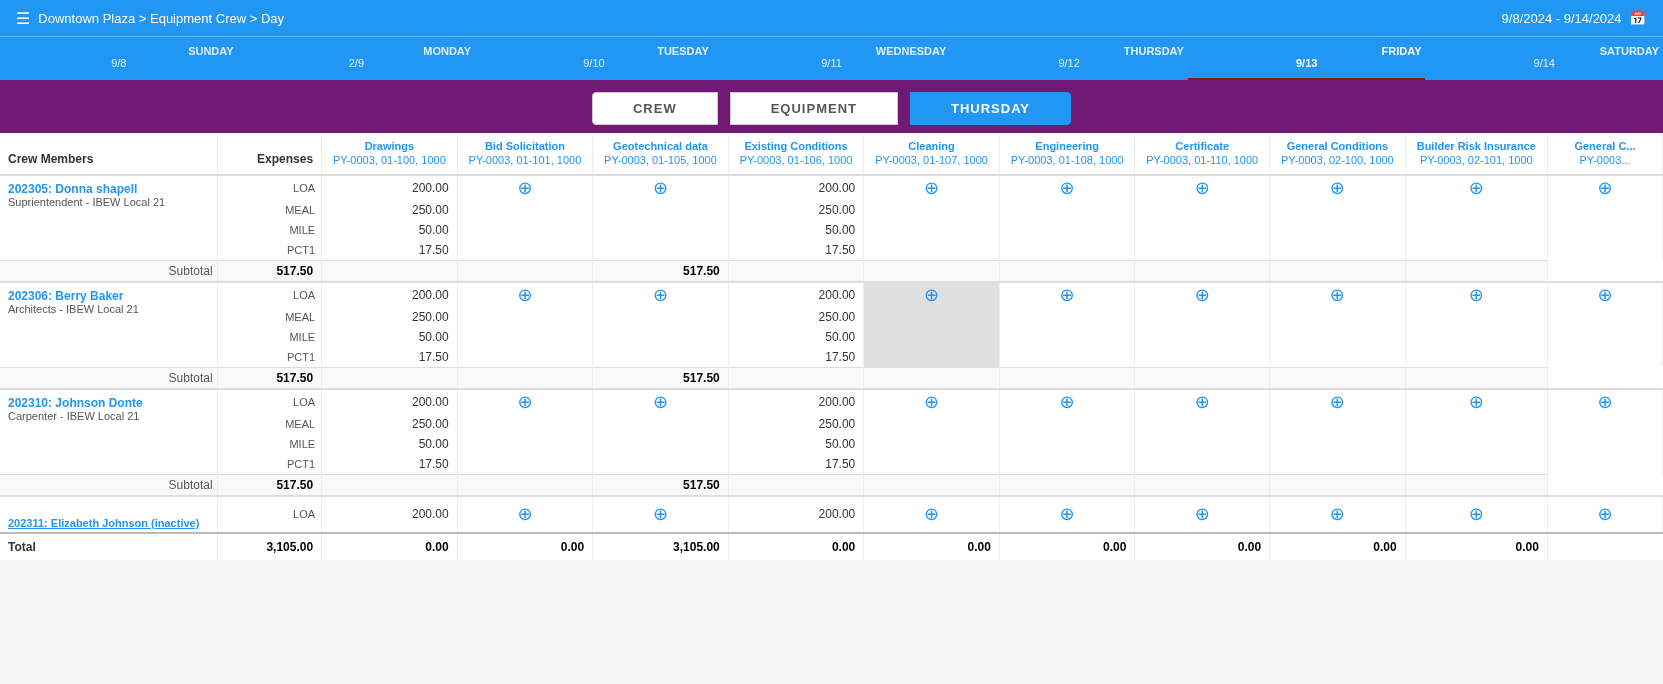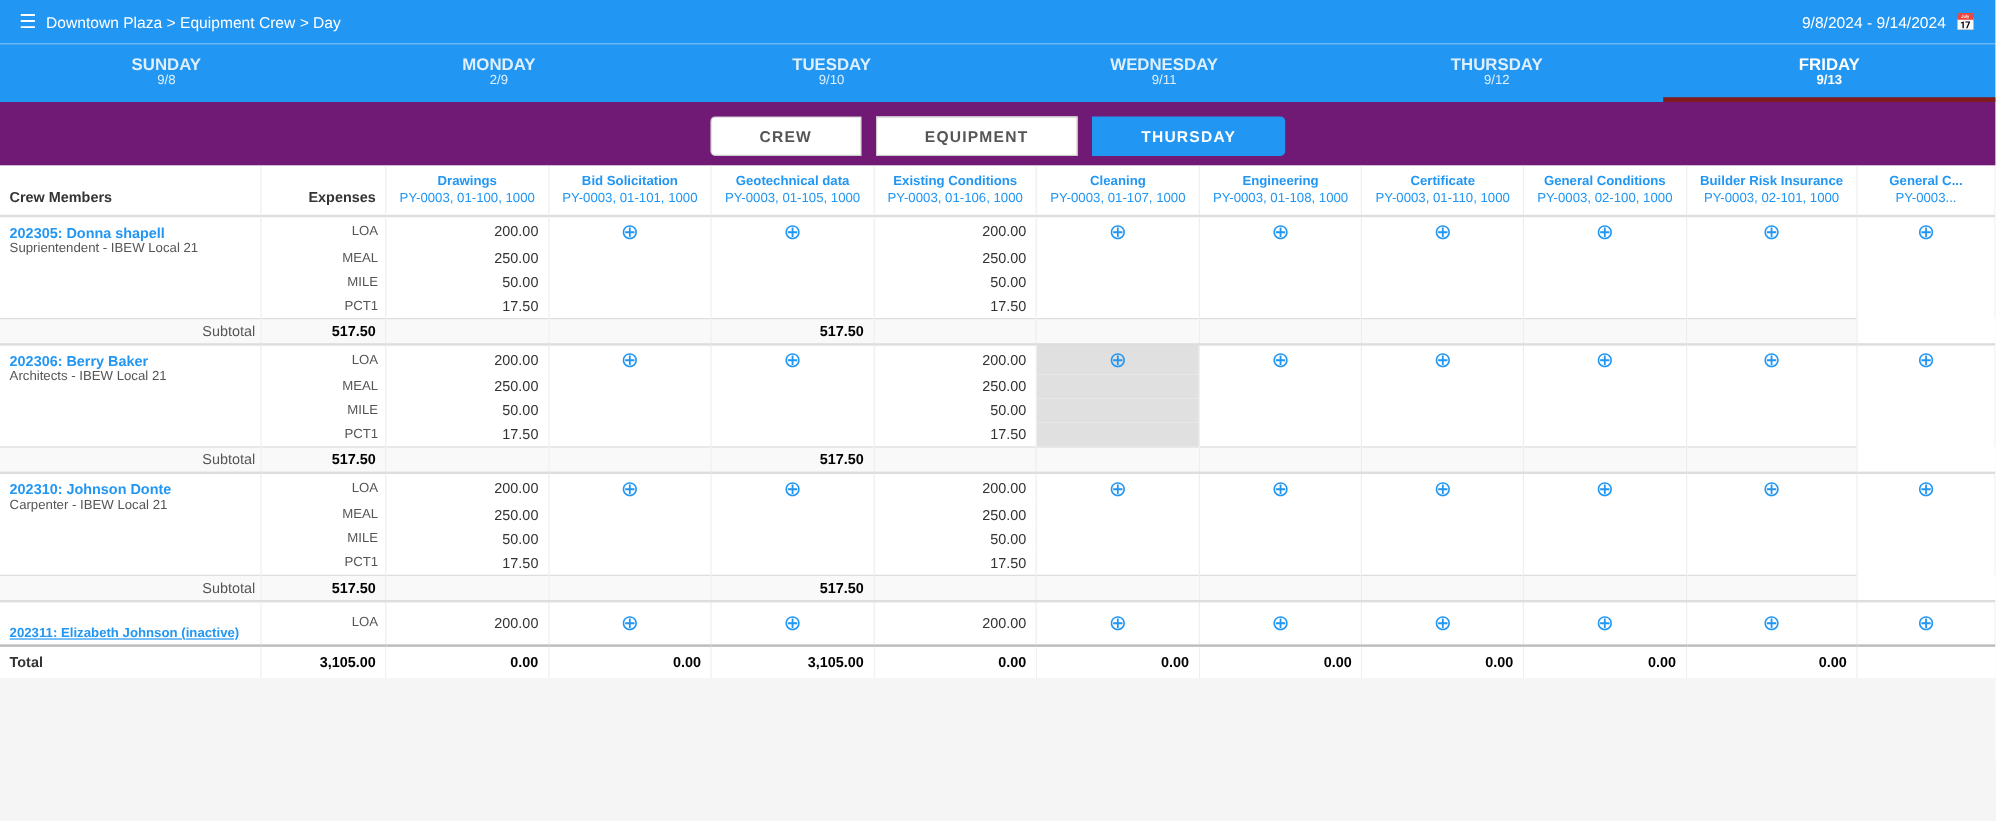--- a/index.html
+++ b/index.html
@@ -29,24 +29,24 @@
       flex: 1;
       text-align: center;
       color: rgba(255,255,255,0.85);
       padding: 8px 4px;
       font-size: 11px;
       cursor: pointer;
       border-bottom: 3px solid transparent;
     }
     .day-tab.active {
       color: white;
-      border-bottom: 4px solid #7f1d1d;
+      border-bottom: 2px solid #7f1d1d;
       font-weight: bold;
     }
-    .day-tab .day-name { font-weight: bold; font-size: 14px; text-transform: uppercase; }
+    .day-tab .day-name { font-weight: bold; font-size: 11px; text-transform: uppercase; text-align: right; }
     .day-tab .day-date { font-size: 11px; }
 
     
     .view-tabs {
       display: flex;
       justify-content: center;
       gap: 12px;
       padding: 12px 0 8px 0;
       background: #701a75;
     }
@@ -227,20 +227,24 @@
     <div class="day-name">WEDNESDAY</div>
     <div class="day-date">9/11</div>
   </div>
   <div class="day-tab">
     <div class="day-name">THURSDAY</div>
     <div class="day-date">9/12</div>
   </div>
   <div class="day-tab active">
     <div class="day-name">FRIDAY</div>
     <div class="day-date">9/13</div>
+  </div>
+  <div class="day-tab">
+    <div class="day-name">SATURDAY</div>
+    <div class="day-date">9/14</div>
   </div>
 </div>
 
 <div class="view-tabs">
   <div class="view-tab">CREW</div>
   <div class="view-tab">EQUIPMENT</div>
   <div class="view-tab active">THURSDAY</div>
 </div>
 
 <div class="table-wrapper">

